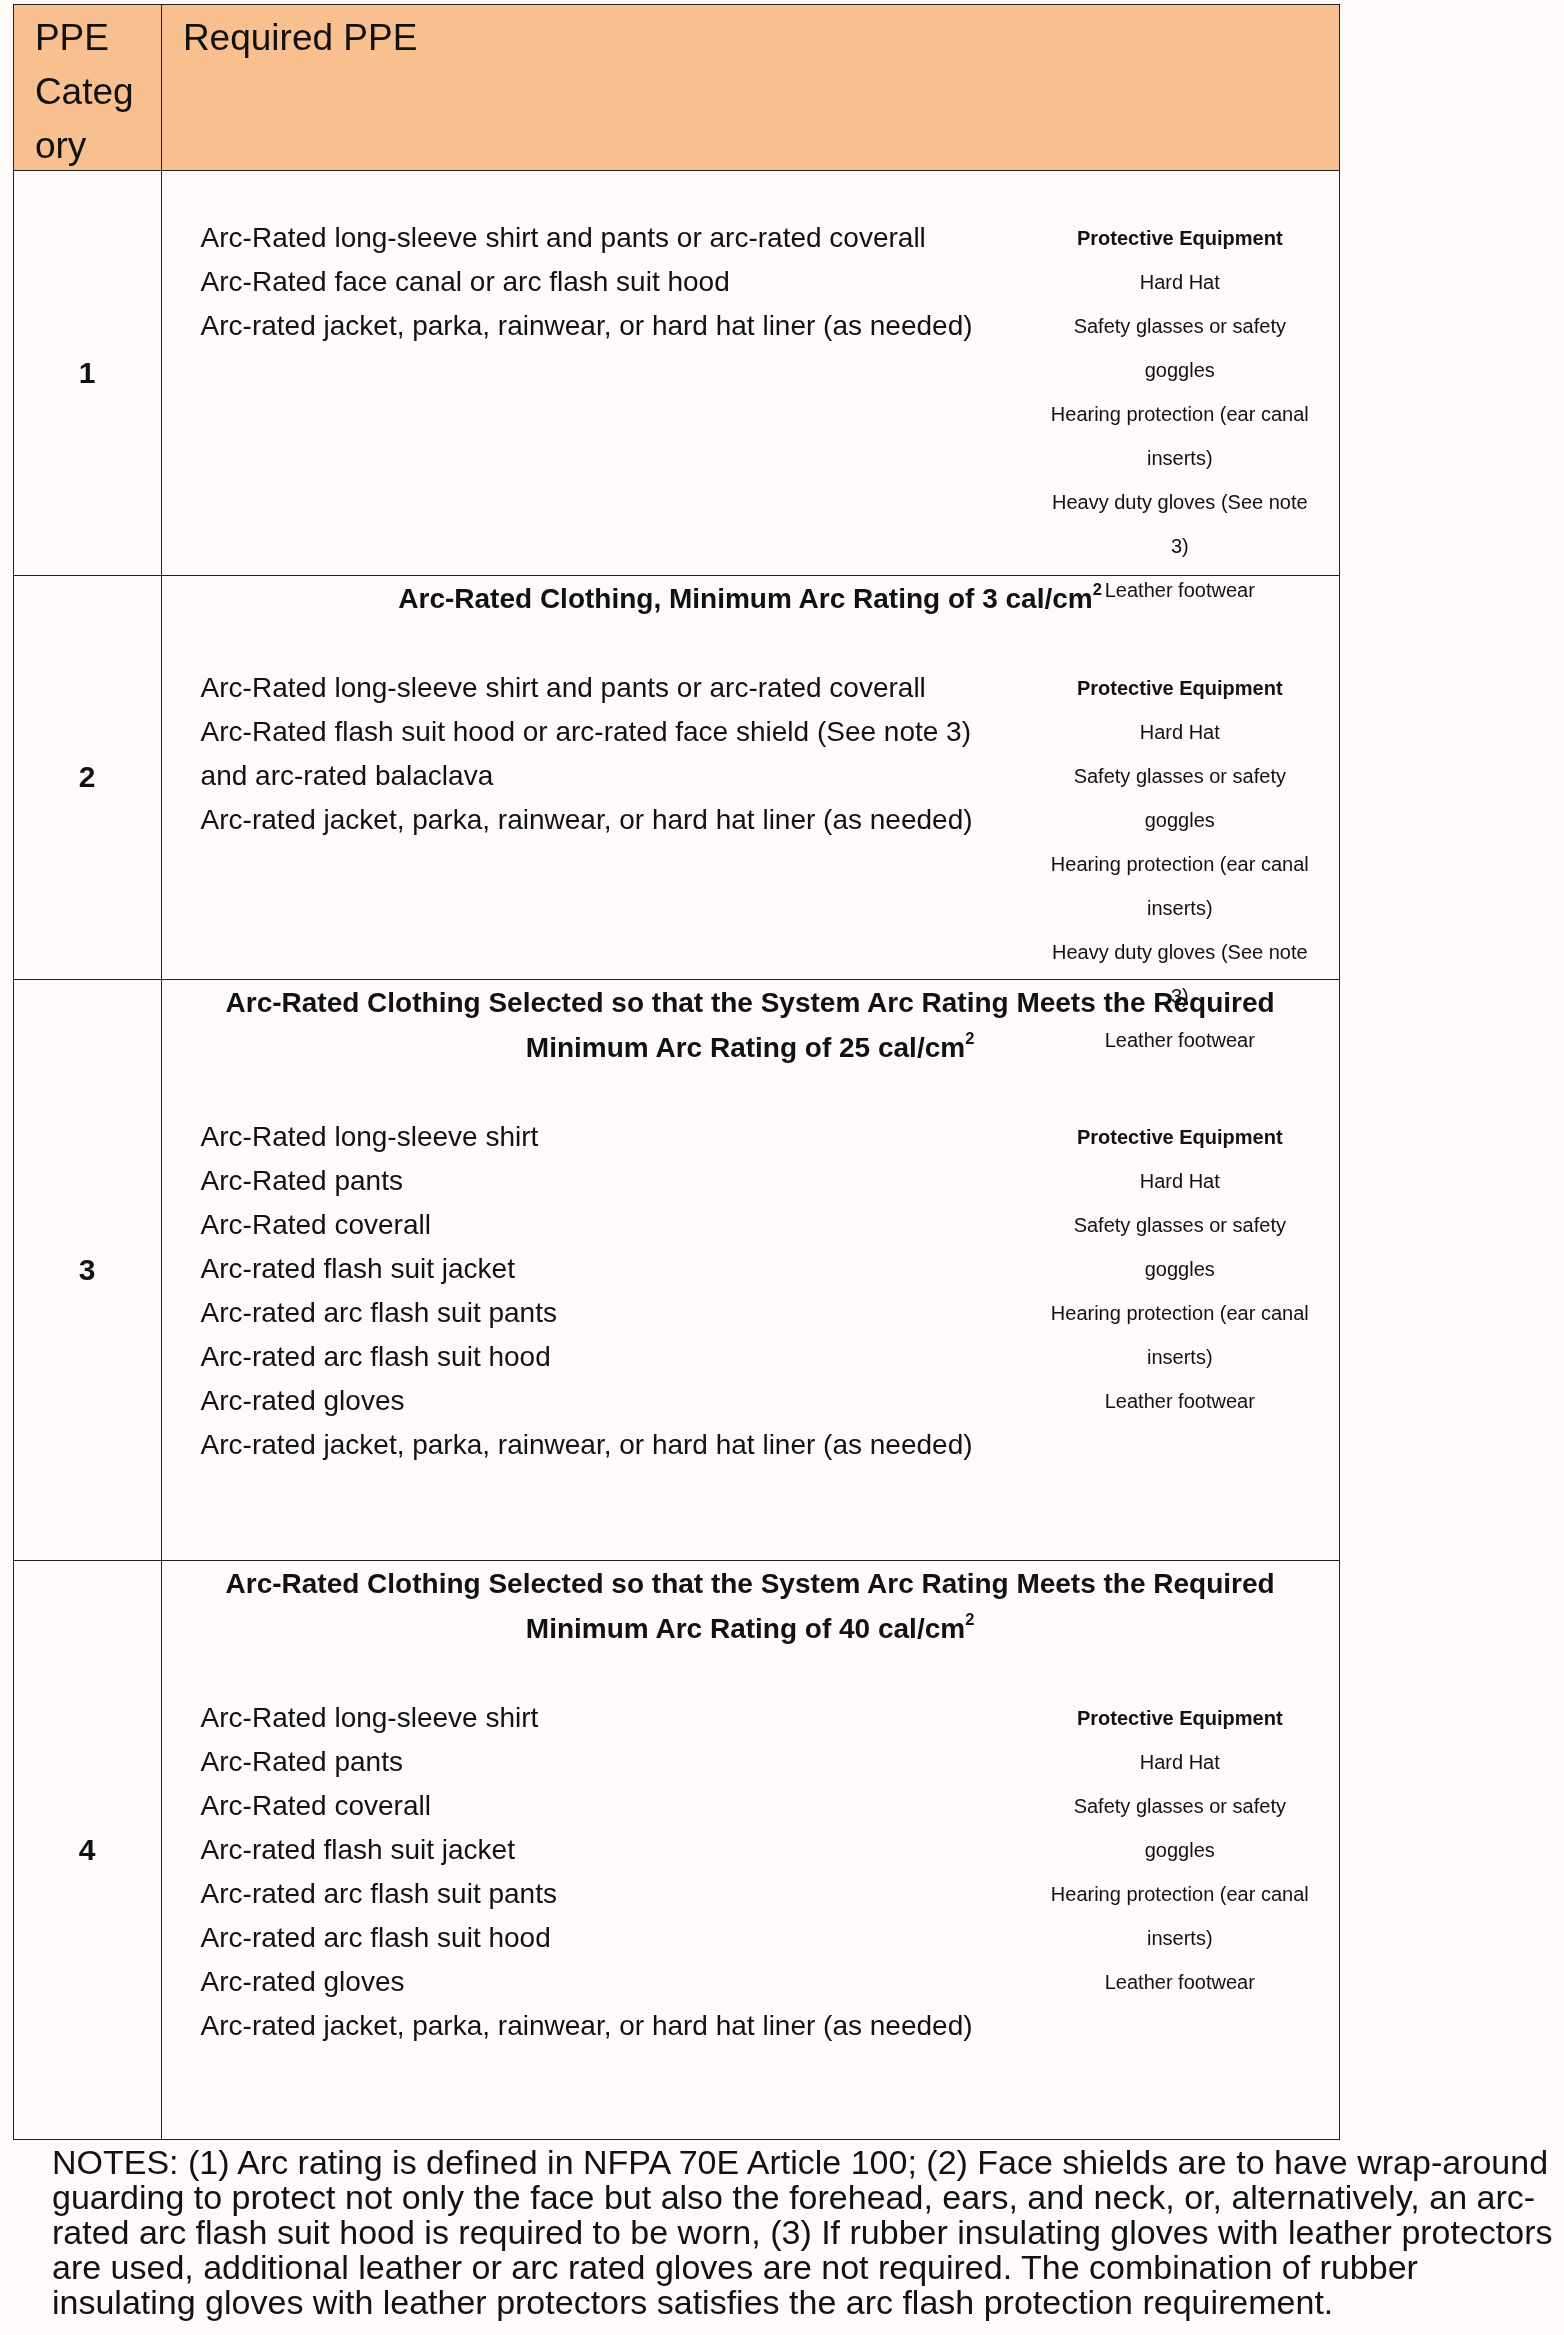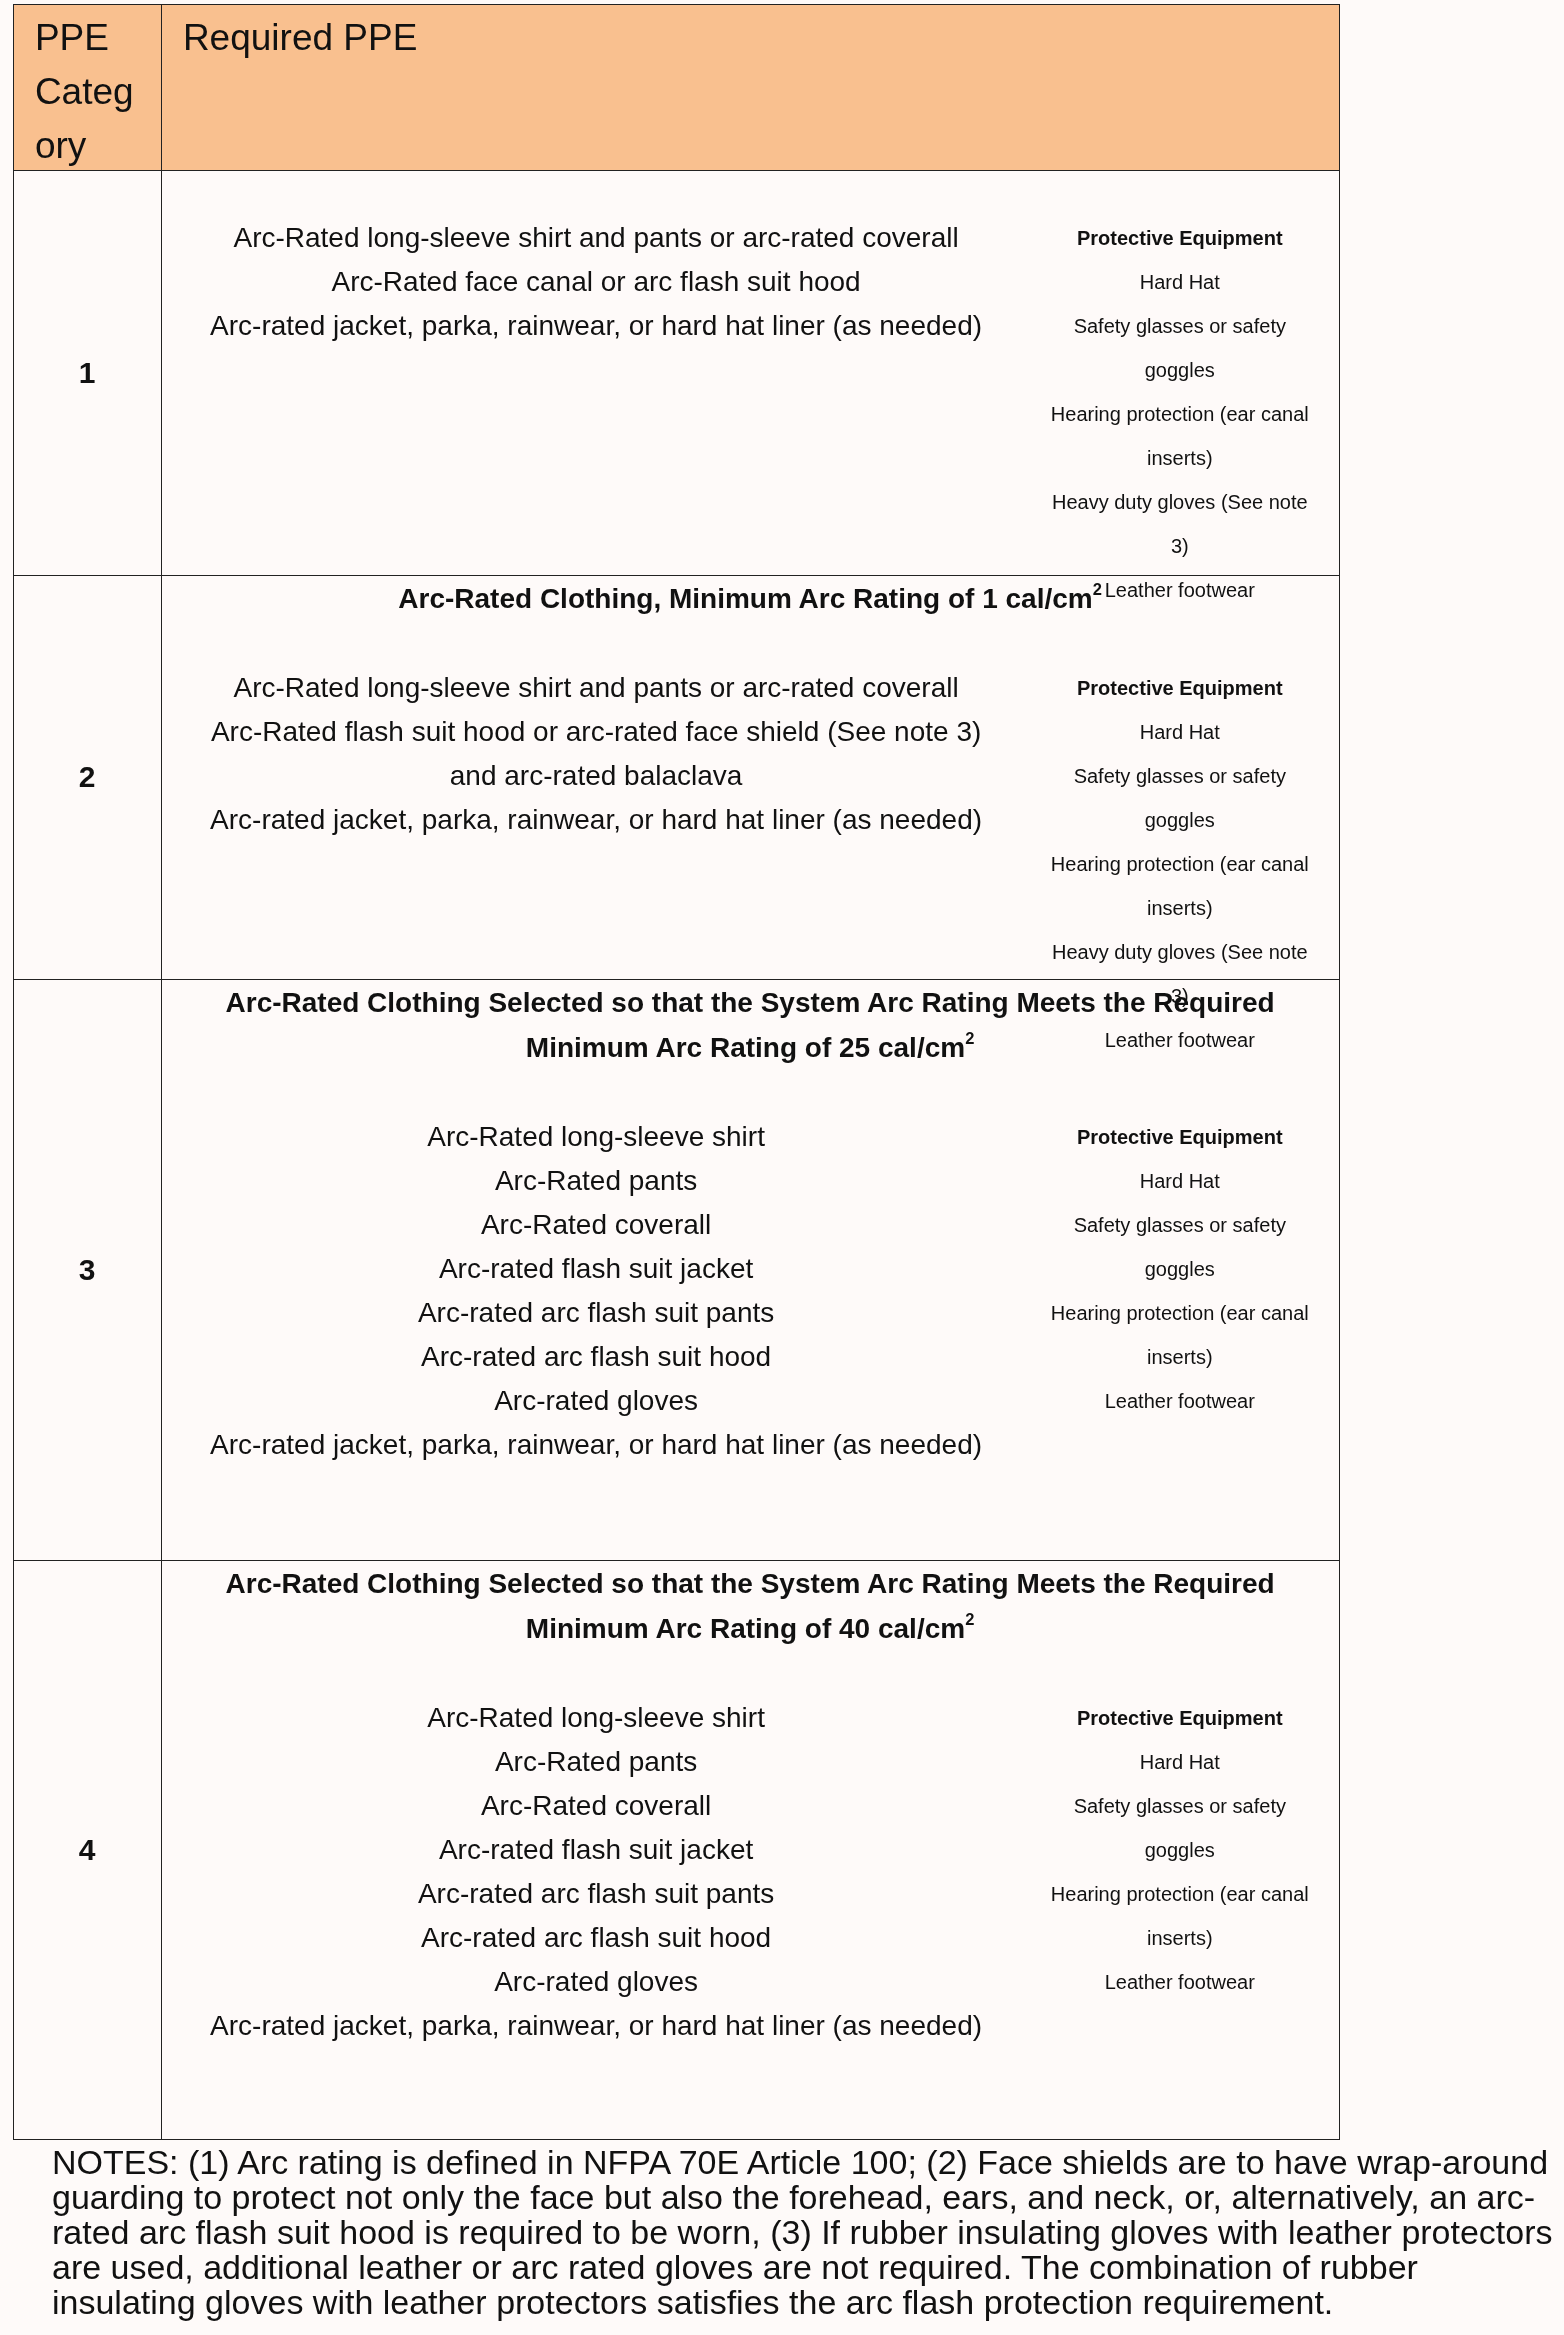--- a/index.html
+++ b/index.html
@@ -44,21 +44,20 @@
     text-align: center;
     font-weight: bold;
     font-size: 28px;
     line-height: 45px;
     padding: 0 19.4px;
   }
   .req-title sup { font-size: 16.5px; vertical-align: 12.6px; line-height: 0; }
   .cols { display: flex; margin-top: 45px; }
   .col-left {
     width: 869px; flex: 0 0 869px;
-    text-align: center;
     font-size: 28px; line-height: 44px;
     padding: 0 39px; box-sizing: border-box;
   }
   .col-right {
     flex: 1;
     text-align: center;
     font-size: 20px; line-height: 44px;
     padding: 0 29px 0 19.4px; box-sizing: border-box;
   }
   .col-right .pe-head { font-weight: bold; }
@@ -101,21 +100,21 @@
           <span class="item">Heavy duty gloves (See note 3)</span>
           <span class="item">Leather footwear</span>
         </div>
       </div>
     </div>
   </div>
 
   <div class="row r2">
     <div class="cat-cell">2</div>
     <div class="req-cell">
-      <div class="req-title"><span>Arc-Rated Clothing, Minimum Arc Rating of 1 cal/cm</span><sup>2</sup></div>
+      <div class="req-title"><span>Arc-Rated Clothing, Minimum Arc Rating of 3 cal/cm</span><sup>2</sup></div>
       <div class="cols">
         <div class="col-left">
           <span class="item">Arc-Rated long-sleeve shirt and pants or arc-rated coverall</span>
           <span class="item">Arc-Rated flash suit hood or arc-rated face shield (See note 3) and arc-rated balaclava</span>
           <span class="item">Arc-rated jacket, parka, rainwear, or hard hat liner (as needed)</span>
         </div>
         <div class="col-right">
           <span class="item pe-head">Protective Equipment</span>
           <span class="item">Hard Hat</span>
           <span class="item">Safety glasses or safety goggles</span>

